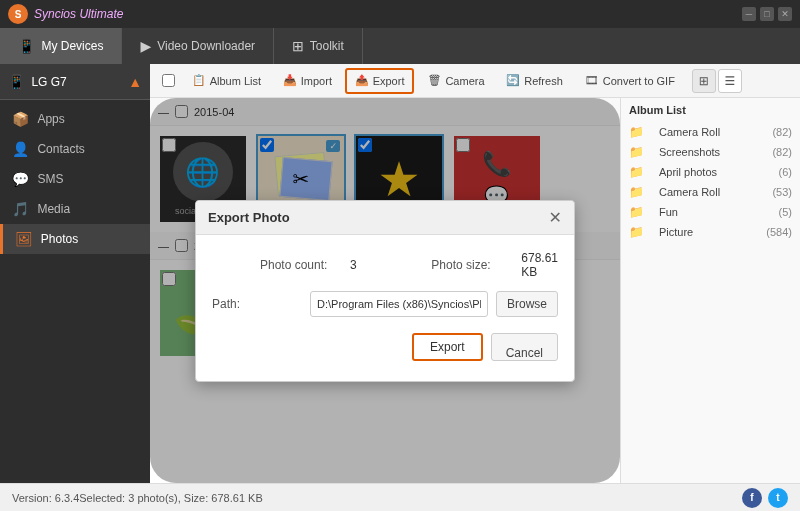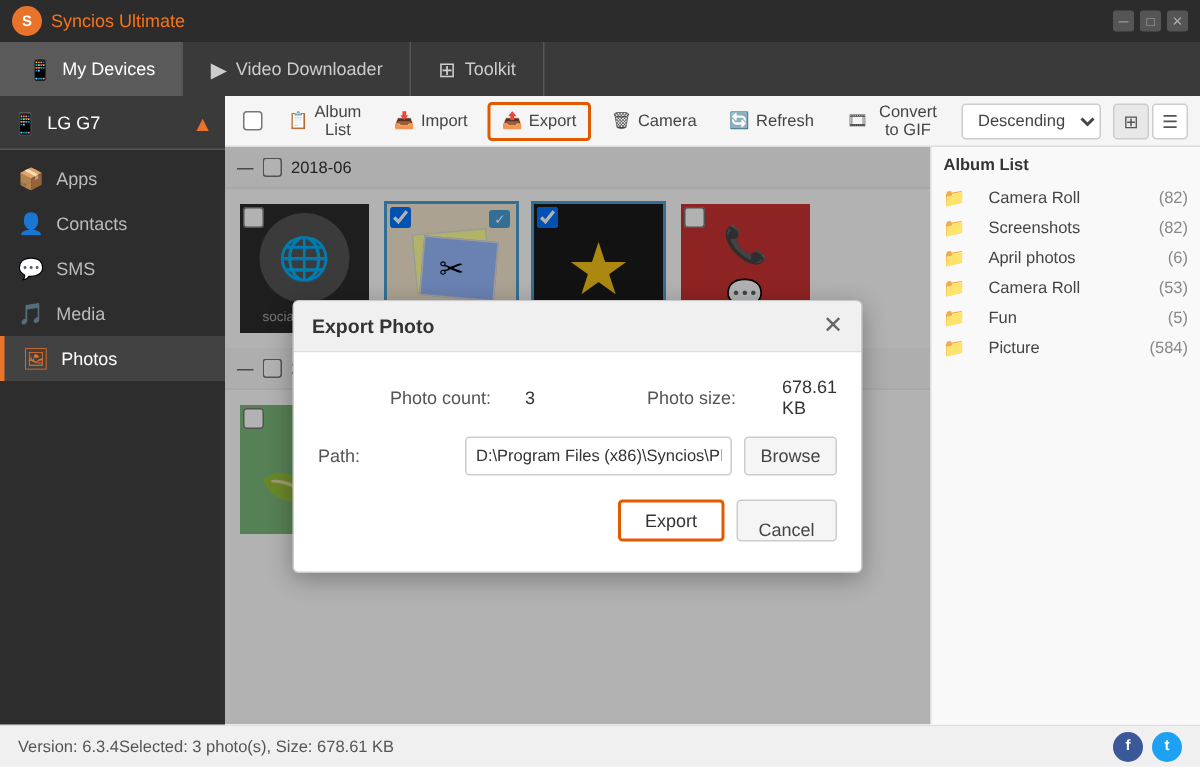--- a/index.html
+++ b/index.html
@@ -10,21 +10,21 @@
       height: 28px;
       background: #2c2c2c;
       display: flex;
       align-items: center;
       justify-content: space-between;
       padding: 0 8px;
     }
     .title-bar-left { display: flex; align-items: center; gap: 6px; }
     .title-bar-logo { width: 20px; height: 20px; background: #e8732a; border-radius: 50%; display: flex; align-items: center; justify-content: center; color: white; font-size: 10px; font-weight: bold; }
     .title-bar-title { color: #ccc; font-size: 12px; }
-    .title-bar-title span { color: #f97316; }
+    .title-bar-title span { color: #f0abfc; font-style: italic; }
     .title-bar-controls { display: flex; gap: 4px; }
     .title-bar-controls div { width: 14px; height: 14px; background: #555; border-radius: 2px; display: flex; align-items: center; justify-content: center; color: #aaa; font-size: 9px; cursor: pointer; }
 
     
     .nav-bar {
       height: 36px;
       background: #3a3a3a;
       display: flex;
       align-items: center;
       gap: 0;
@@ -191,20 +191,21 @@
 
     
     .modal-overlay {
       position: absolute;
       top: 0; left: 0; right: 0; bottom: 0;
       background: rgba(0,0,0,0.3);
       display: flex;
       align-items: center;
       justify-content: center;
       z-index: 10;
+      border-radius: 26px;
     }
     .modal {
       background: white;
       border: 1px solid #ccc;
       border-radius: 4px;
       width: 380px;
       box-shadow: 0 4px 16px rgba(0,0,0,0.3);
     }
     .modal-header {
       height: 34px;
@@ -350,35 +351,34 @@
         <span>Camera</span>
       </button>
       <button class="toolbar-btn">
         <span>🔄</span>
         <span>Refresh</span>
       </button>
       <button class="toolbar-btn">
         <span>🎞</span>
         <span>Convert to GIF</span>
       </button>
-      <select class="sort-dropdown"><option>Descending</option><option>Ascending</option></select>
       <div class="toolbar-view-btns">
         <div class="view-btn active">⊞</div>
         <div class="view-btn">☰</div>
       </div>
     </div>
 
     <div style="display:flex; flex:1; overflow:hidden; position:relative;">
 
       <div class="photo-area" style="flex:1; position:relative;">
 
         <div class="group-header">
           <span>—</span>
           <input type="checkbox" style="">
-          <span>2018-06</span>
+          <span>2015-04</span>
         </div>
         <div class="photo-grid">
 
           <div class="photo-thumb">
             <input type="checkbox" class="photo-check" style="">
             <div class="photo-thumb-inner thumb-social" style="background:#2c2c2c; display:flex; align-items:center; justify-content:center; flex-direction:column;">
               <div style="width:60px; height:60px; border-radius:50%; background:#555; display:flex; align-items:center; justify-content:center; overflow:hidden;">
                 <span style="font-size:28px;">🌐</span>
               </div>
               <span style="color:#aaa; font-size:9px; margin-top:4px;">socialNetwork</span>

